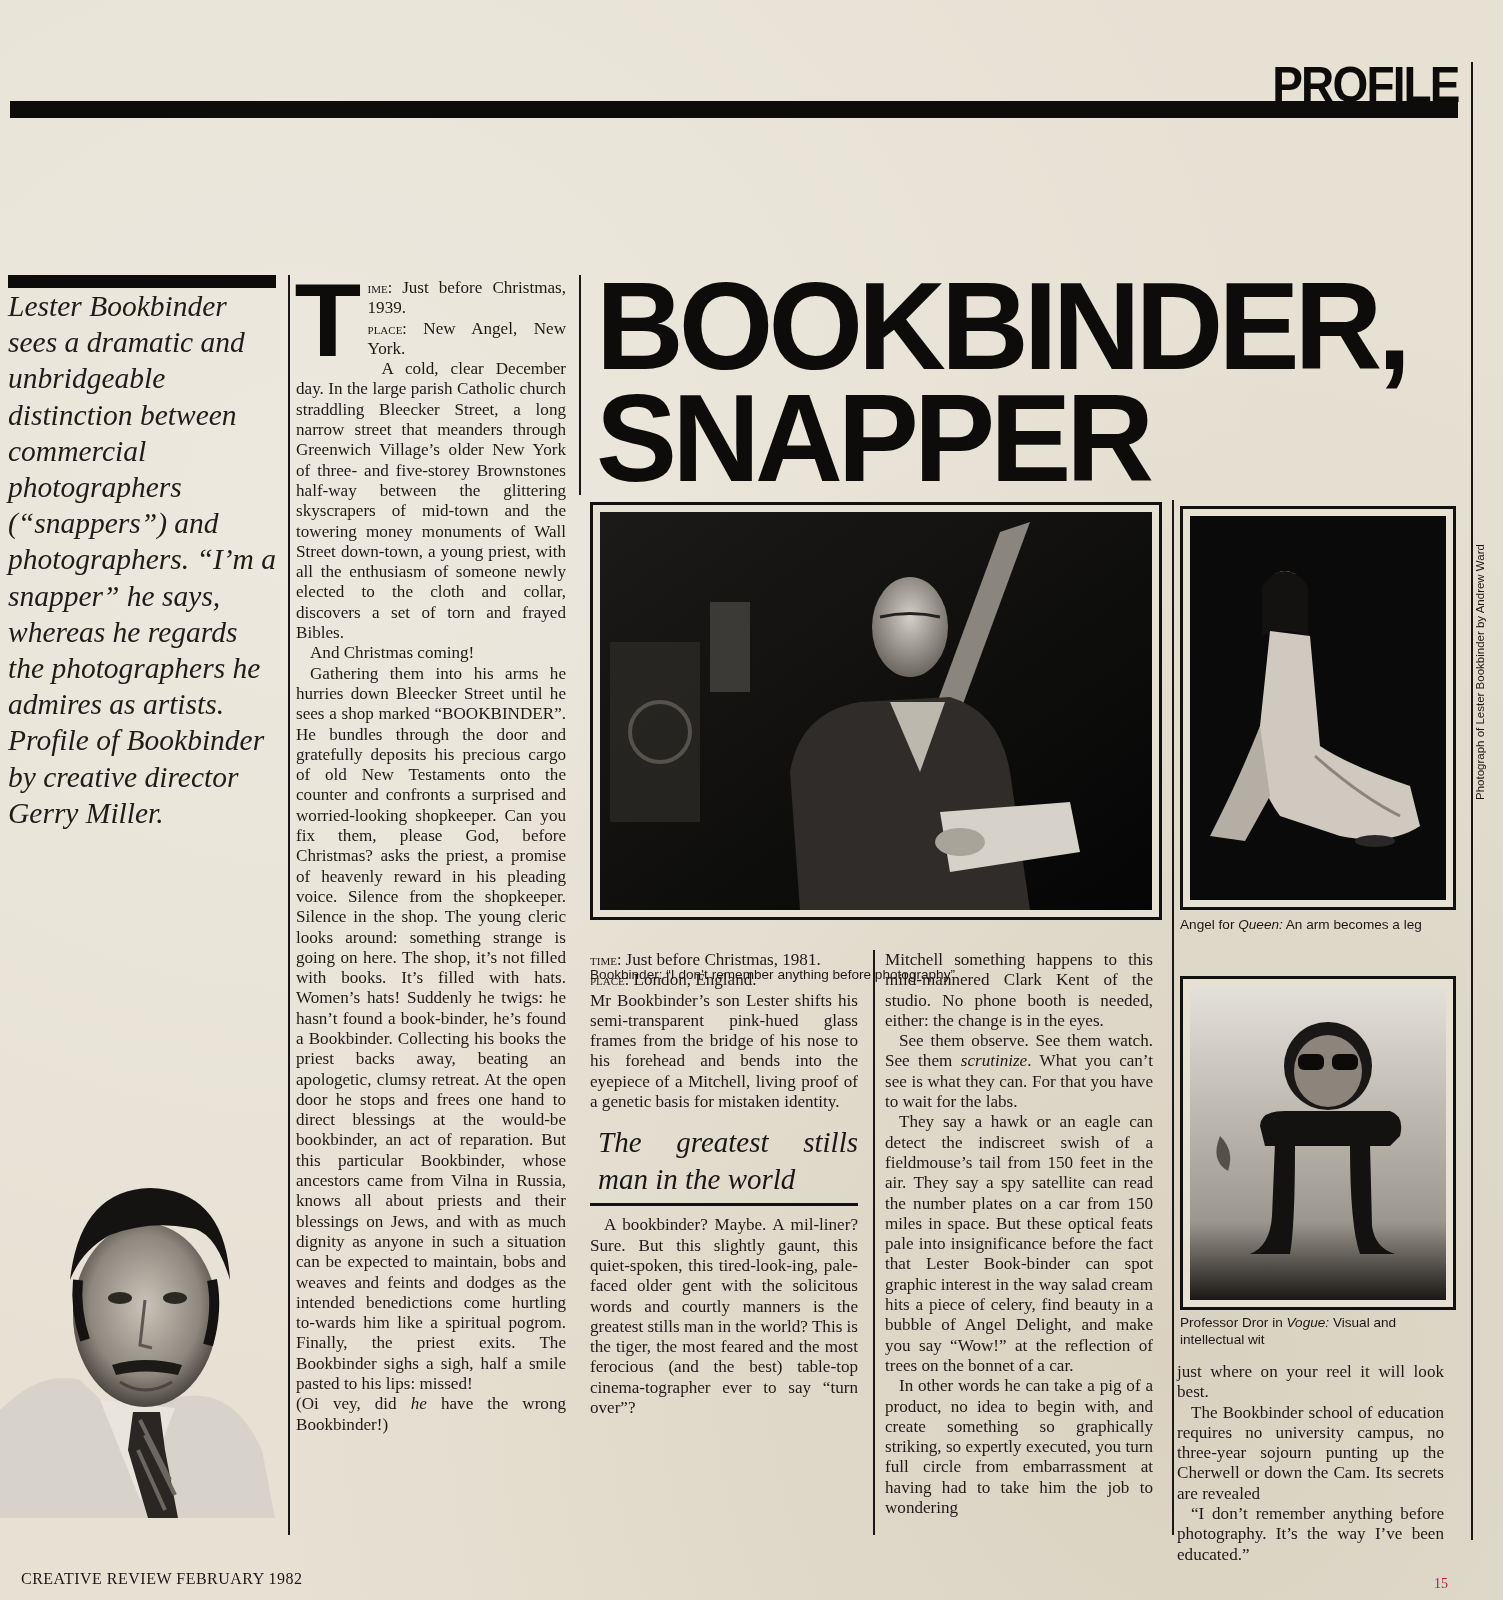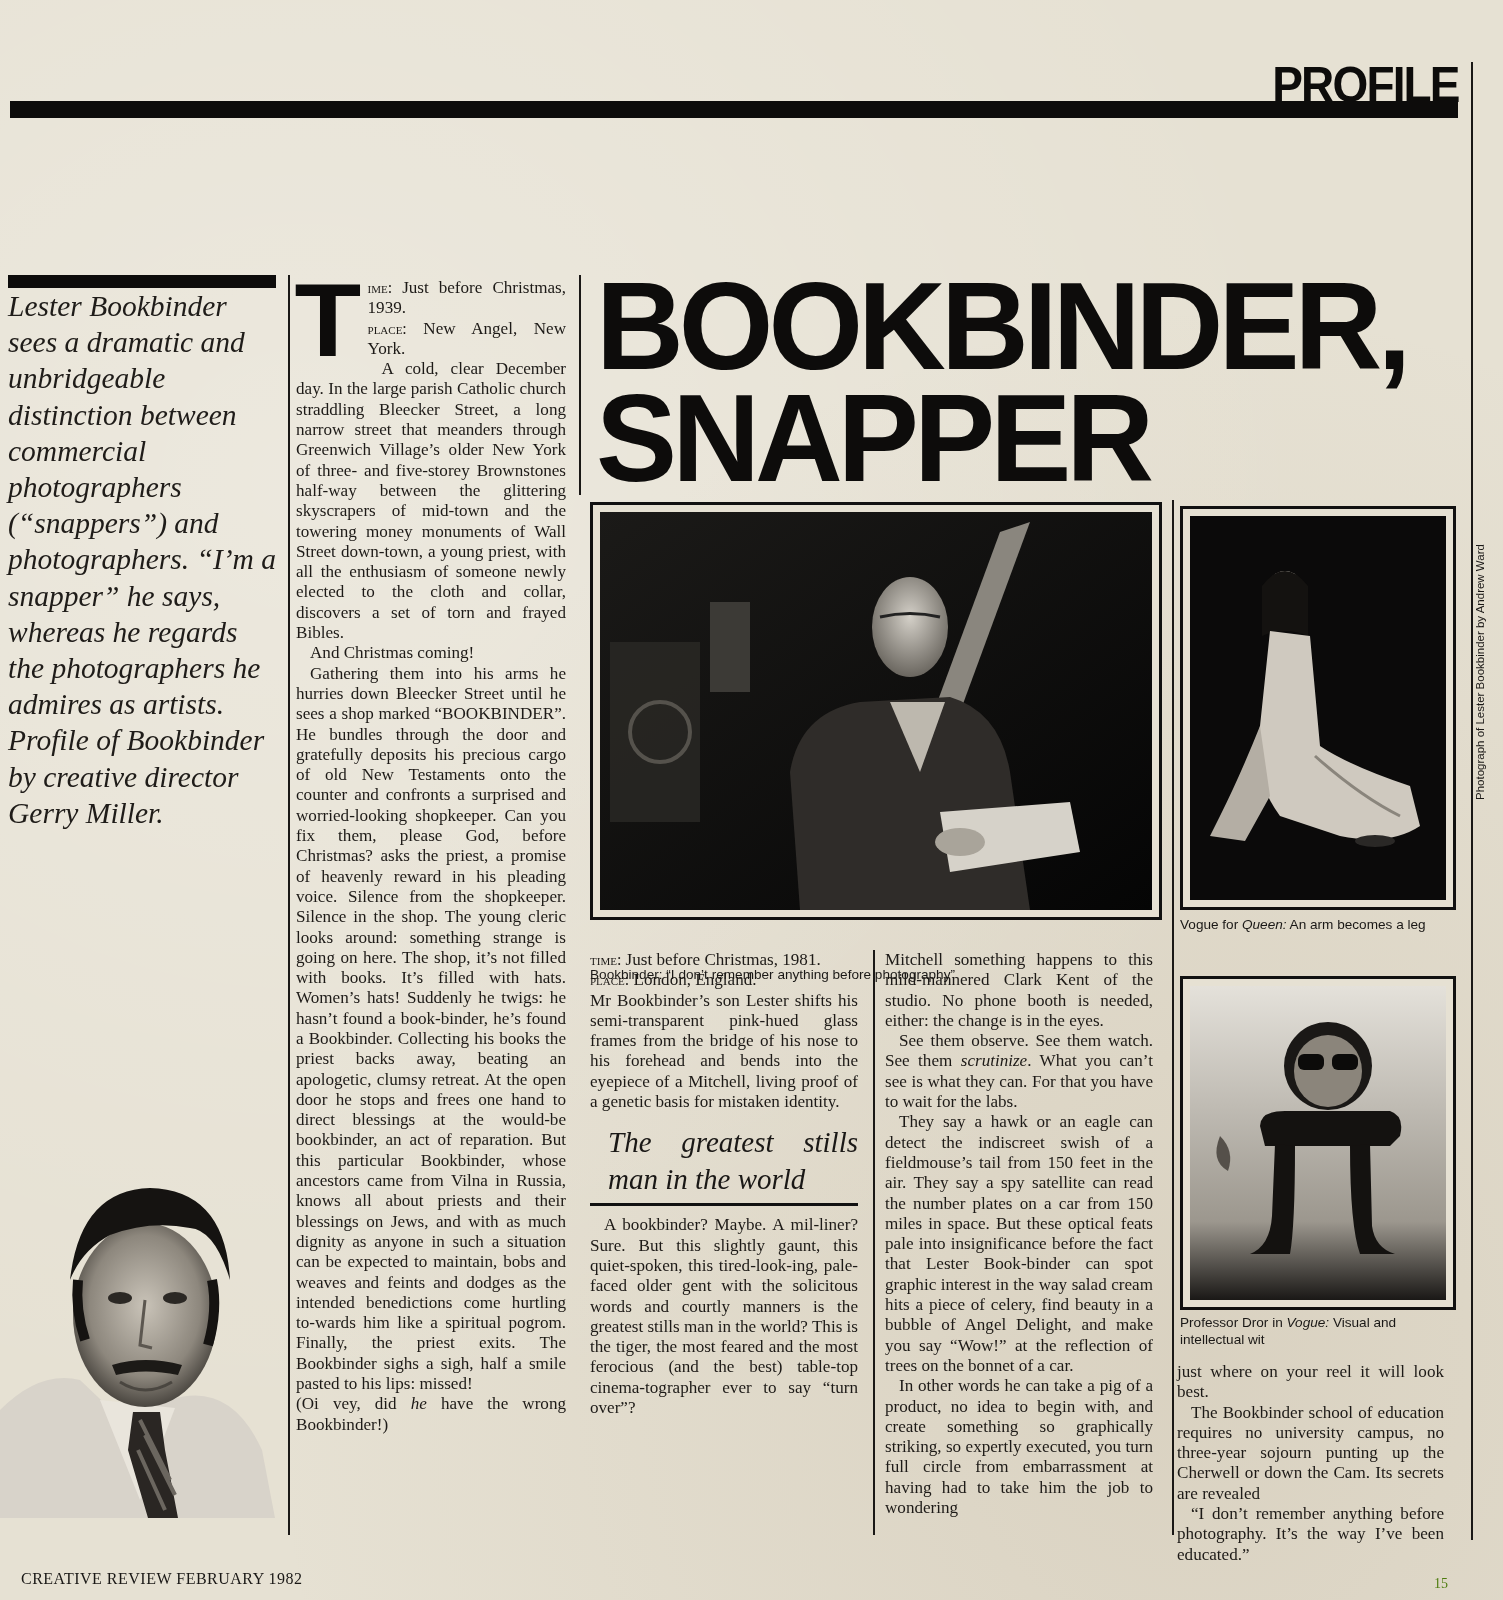--- a/index.html
+++ b/index.html
@@ -45,28 +45,28 @@
   .frame{border:3px solid #111;background:#e6e1d3;padding:7px;box-sizing:border-box;}
   .photo-inner{width:100%;height:100%;position:relative;overflow:hidden;}
 
   .caption{font-family:"Liberation Sans",sans-serif;font-size:13.6px;line-height:17px;color:#1a1816;}
   .caption i{font-style:italic;}
 
   #col2{left:590px;top:950px;width:268px;}
   #col3{left:885px;top:950px;width:268px;}
   #col4{left:1177px;top:1362px;width:267px;}
 
-  #subhead{font-style:italic;font-size:29px;line-height:37px;margin:12px 0 0 18px;color:#1a1816;}
+  #subhead{font-style:italic;font-size:29px;line-height:37px;margin:12px 0 0 8px;color:#1a1816;}
   #subhead-rule{height:3px;background:#111;margin:5px 0 9px 0;}
 
   #photo-credit{left:1474px;top:800px;transform:rotate(-90deg);transform-origin:left top;
     font-family:"Liberation Sans",sans-serif;font-size:11.5px;white-space:nowrap;color:#1a1816;}
 
   #footer-magazine{left:21px;top:1570px;font-family:"Liberation Serif",serif;font-size:16px;letter-spacing:0.5px;color:#1a1816;}
-  #page-number{left:1434px;top:1576px;font-family:"Liberation Serif",serif;font-size:14px;color:#4d7c0f;}
+  #page-number{left:1434px;top:1576px;font-family:"Liberation Serif",serif;font-size:14px;color:#be185d;}
 </style>
 </head>
 <body>
 
 <div class="abs" id="section-label">PROFILE</div>
 <div class="abs" id="top-rule"></div>
 <div class="abs" id="right-edge-line"></div>
 
 <div class="abs" id="standfirst-rule"></div>
 <div class="abs serif" id="standfirst">Lester Bookbinder sees a dramatic and unbridgeable distinction between commercial photographers (“snappers”) and photographers. “I’m a snapper” he says, whereas he regards the photographers he admires as artists. Profile of Bookbinder by creative director Gerry Miller.</div>
@@ -151,21 +151,21 @@
       <rect width="256" height="384" fill="#0b0a0a"></rect>
       <ellipse cx="95" cy="85" rx="22" ry="30" fill="#bdb7ad"></ellipse>
       <path d="M72 70 Q95 40 118 70 L118 120 Q95 110 72 120 Z" fill="#141210"></path>
       <path d="M80 115 L70 210 Q60 260 90 300 L150 320 Q200 330 230 310 L220 270 Q160 250 130 230 L120 120 Z" fill="#cfc9bf"></path>
       <path d="M70 210 Q50 260 30 300 L20 320 L55 325 L80 280 Z" fill="#b4aea4"></path>
       <path d="M125 240 Q170 280 210 300" stroke="#8a857c" stroke-width="3" fill="none"></path>
       <ellipse cx="185" cy="325" rx="20" ry="6" fill="#2a2826"></ellipse>
     </svg>
   </div>
 </div>
-<div class="abs caption" style="left:1180px;top:916px;width:270px;"><span>Vogue for </span><i>Queen:</i><span> An arm becomes a leg</span></div>
+<div class="abs caption" style="left:1180px;top:916px;width:270px;"><span>Angel for </span><i>Queen:</i><span> An arm becomes a leg</span></div>
 
 <div class="abs frame" style="left:1180px;top:976px;width:276px;height:334px;">
   <div class="photo-inner">
     <svg width="100%" height="100%" viewBox="0 0 256 314" preserveAspectRatio="none">
       <defs>
         <linearGradient id="vbg" x1="0" y1="0" x2="0" y2="1">
           <stop offset="0%" stop-color="#e4e1da"></stop>
           <stop offset="75%" stop-color="#9c978e"></stop>
           <stop offset="100%" stop-color="#1a1816"></stop>
         </linearGradient>

